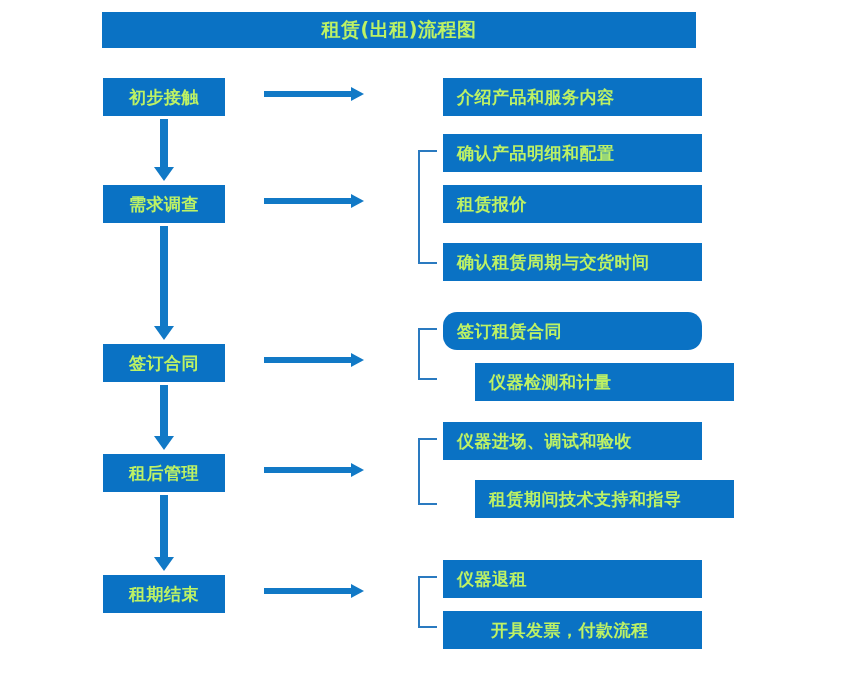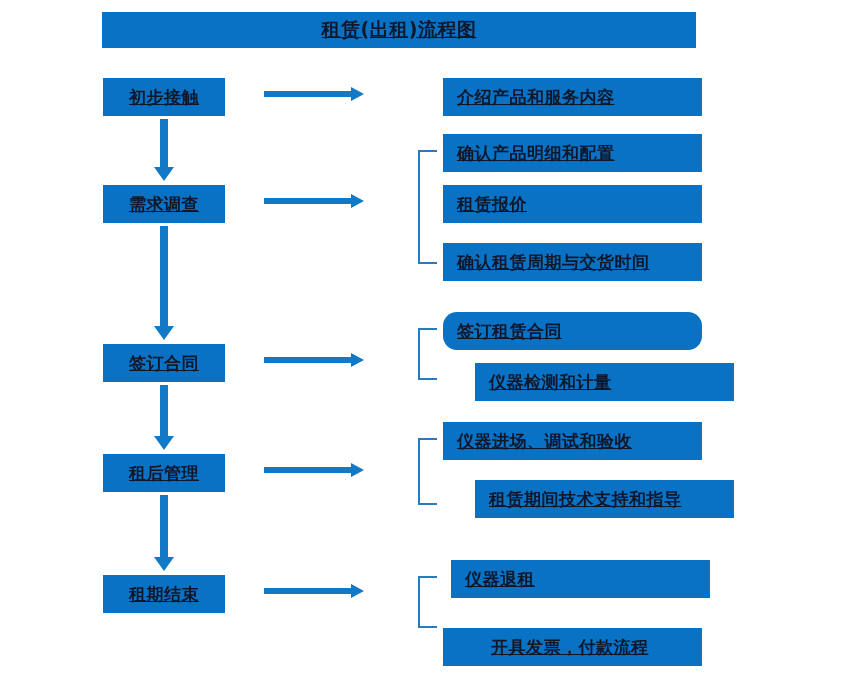--- a/index.html
+++ b/index.html
@@ -19,28 +19,27 @@
     position: absolute;
     left: 0;
     top: 0;
     width: 844px;
     height: 688px;
   }
 
   .box {
     position: absolute;
     background: #0a72c4;
-    color: #0f172a;
+    color: #bef264;
     font-weight: bold;
     display: flex;
     align-items: center;
     box-sizing: border-box;
     letter-spacing: 0.5px;
     white-space: nowrap;
-    text-decoration: underline;
   }
 
   .title-bar {
     left: 102px;
     top: 12px;
     width: 594px;
     height: 36px;
     justify-content: center;
     font-size: 19px;
   }
@@ -179,16 +178,16 @@
   <div class="bracket" style="top:576px;height:52px;"></div>
 
   <div class="box detail-box" style="top:134px;">确认产品明细和配置</div>
   <div class="box detail-box" style="top:78px;">介绍产品和服务内容</div>
   <div class="box detail-box" style="top:185px;">租赁报价</div>
   <div class="box detail-box" style="top:243px;">确认租赁周期与交货时间</div>
   <div class="box detail-box" style="top:312px;border-radius:14px;">签订租赁合同</div>
   <div class="box detail-box" style="top:363px;margin-left:32px;">仪器检测和计量</div>
   <div class="box detail-box" style="top:422px;">仪器进场、调试和验收</div>
   <div class="box detail-box" style="top:480px;margin-left:32px;">租赁期间技术支持和指导</div>
-  <div class="box detail-box" style="top:560px;margin-left:8px;">仪器退租</div>
-  <div class="box detail-box" style="top:628px;padding-left:48px;">开具发票，付款流程</div>
+  <div class="box detail-box" style="top:560px;">仪器退租</div>
+  <div class="box detail-box" style="top:611px;padding-left:48px;">开具发票，付款流程</div>
 
 </div>
 
 </body></html>

